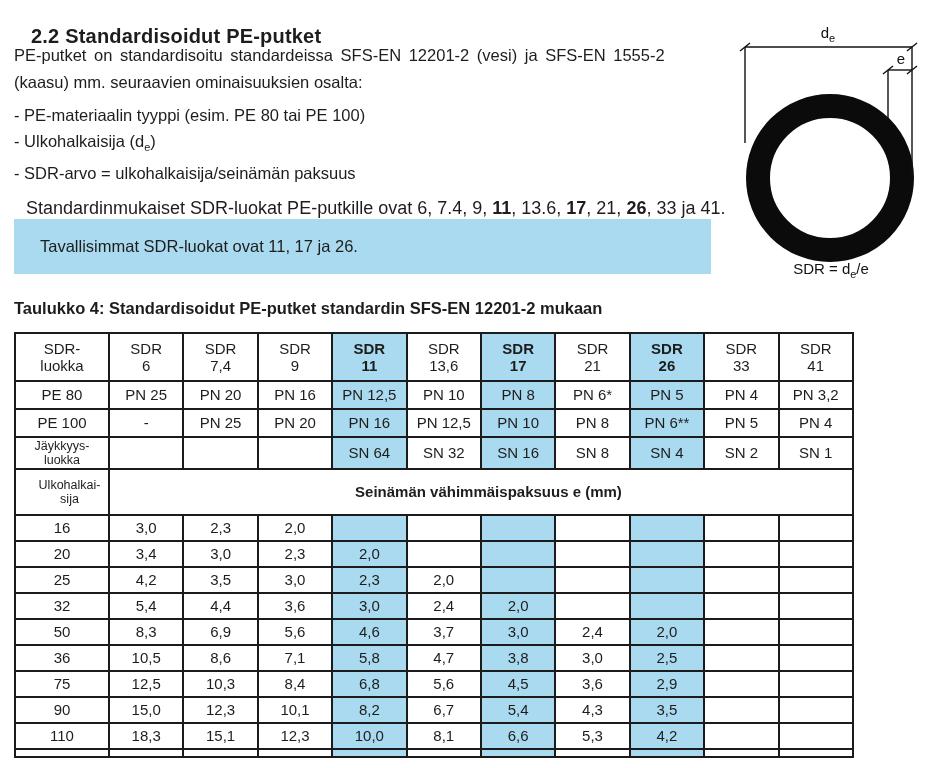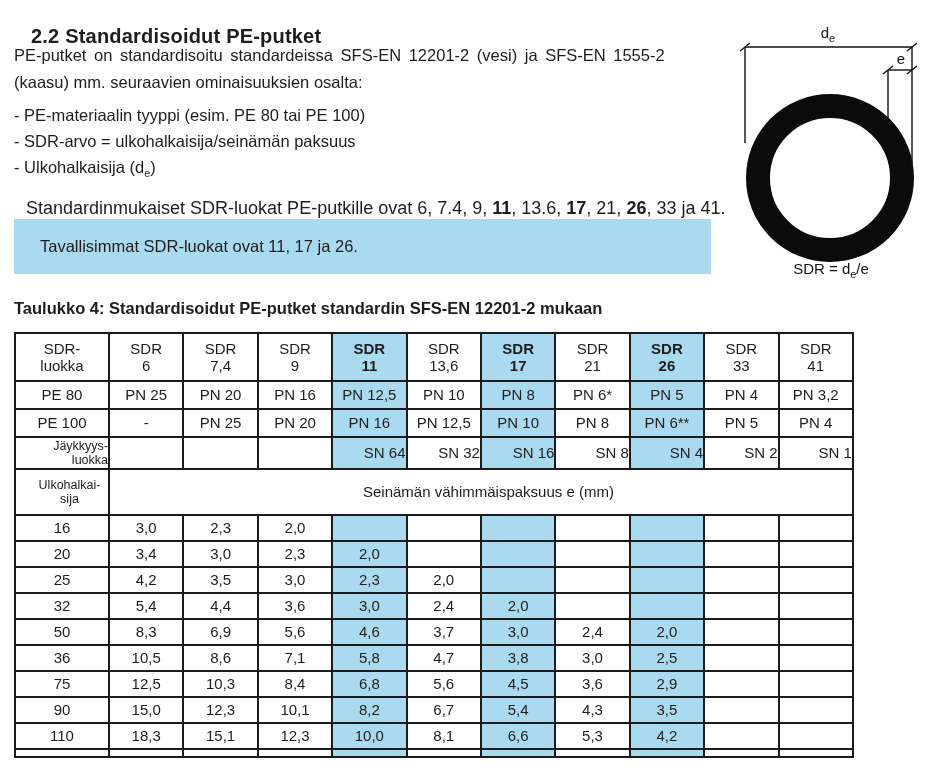--- a/index.html
+++ b/index.html
@@ -21,24 +21,24 @@
   .caption{position:absolute;left:14px;top:282px;font-size:16.5px;font-weight:bold;}
   .table-wrap{position:absolute;left:14px;top:316px;}
   table{border-collapse:collapse;table-layout:fixed;width:838px;margin-top:16px;}
   td{
     border:2px solid #1b1b1b;text-align:center;vertical-align:middle;
     font-size:15px;padding:0;white-space:pre-line;line-height:1.15;
   }
   td.hl{background:var(--hl);}
   td.b{font-weight:bold;}
   td.small{font-size:12.5px;}
-  td.span-cell{font-weight:400;}
+  td.span-cell{font-weight:700;}
   .r-head td{height:46px;}
   .r-std td{height:26px;}
-  .r-stiff td{height:30px;text-align:right;}
+  .r-stiff td{height:30px;}
   .r-span td{height:44px;padding-left:15px;}
   .r-data td{height:24px;}
   .r-cut td{height:6px;line-height:0;font-size:0;}
   .diagram{position:absolute;left:722px;top:8px;width:206px;height:290px;}
   .diagram svg{position:absolute;left:0;top:0;}
   .dlabel{position:absolute;font-size:15px;font-weight:normal;color:#111;}
   .dlabel.de{left:80px;top:16px;width:52px;text-align:center;}
   .dlabel.e{left:170px;top:42px;width:18px;text-align:center;}
   .dlabel.formula{left:28px;top:252px;width:162px;text-align:center;font-size:15px;}
 </style>
@@ -49,22 +49,22 @@
 
   <h1 class="heading">2.2 Standardisoidut PE-putket</h1>
 
   <div class="intro">
     <div class="l1">PE-putket on standardisoitu standardeissa SFS-EN 12201-2 (vesi) ja SFS-EN 1555-2</div>
     <div class="l2">(kaasu) mm. seuraavien ominaisuuksien osalta:</div>
   </div>
 
   <div class="bullets">
     <div>- PE-materiaalin tyyppi (esim. PE 80 tai PE 100)</div>
+    <div><span>- Ulkohalkaisija (d</span><sub>e</sub><span>)</span></div>
     <div>- SDR-arvo = ulkohalkaisija/seinämän paksuus</div>
-    <div><span>- Ulkohalkaisija (d</span><sub>e</sub><span>)</span></div>
   </div>
 
   <p class="sdr-line"><span>Standardinmukaiset SDR-luokat PE-putkille ovat 6, 7.4, 9, </span><span class="b">11</span><span>, 13.6, </span><span class="b">17</span><span>, 21, </span><span class="b">26</span><span>, 33 ja 41.</span></p>
 
   <div class="callout">
     <span>Tavallisimmat SDR-luokat ovat 11, 17 ja 26.</span>
   </div>
 
   <p class="caption">Taulukko 4: Standardisoidut PE-putket standardin SFS-EN 12201-2 mukaan</p>
 

